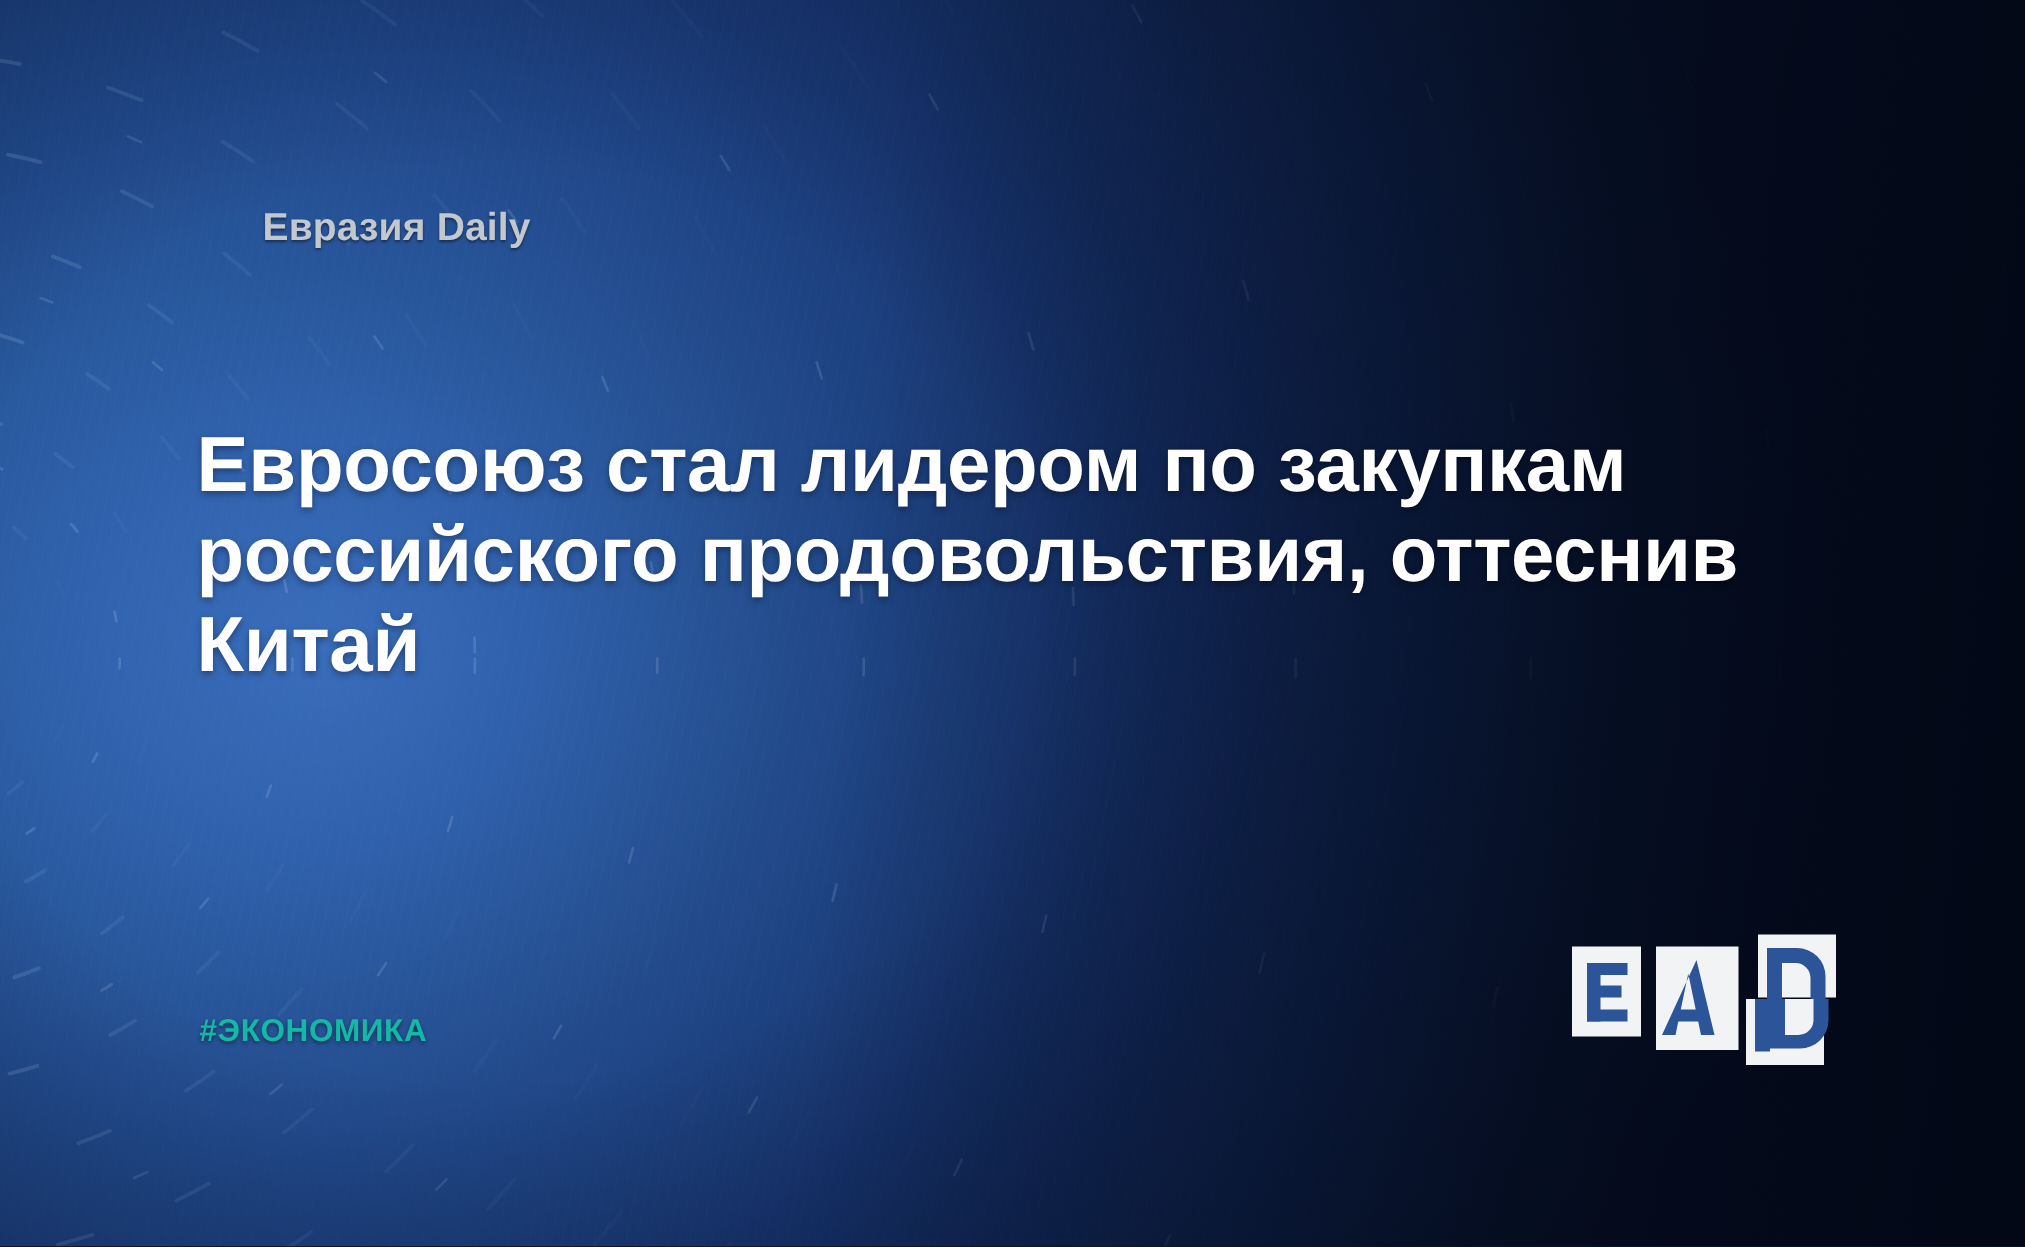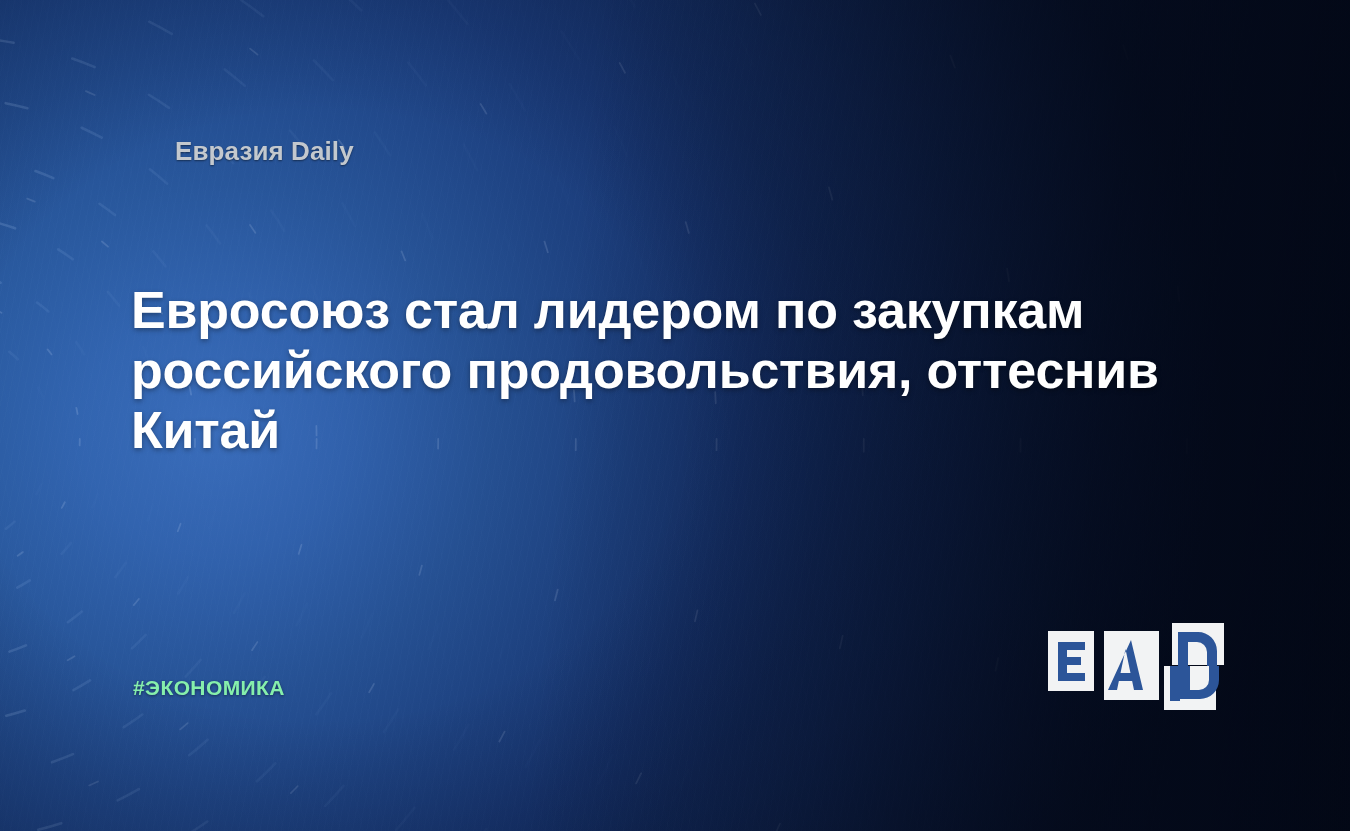--- a/index.html
+++ b/index.html
@@ -124,21 +124,21 @@
     text-shadow: 0 2px 5px rgba(0,0,0,0.35);
   }
 
   .tag {
     position: absolute;
     left: 133px;
     top: 676px;
     font-size: 21px;
     font-weight: bold;
     letter-spacing: 0.4px;
-    color: #86efac;
+    color: #14b8a6;
     text-shadow: 0 1px 3px rgba(0,0,0,0.45);
     white-space: nowrap;
   }
 
   
   .ead {
     position: absolute;
     left: 1046px;
     top: 618px;
     width: 190px;

